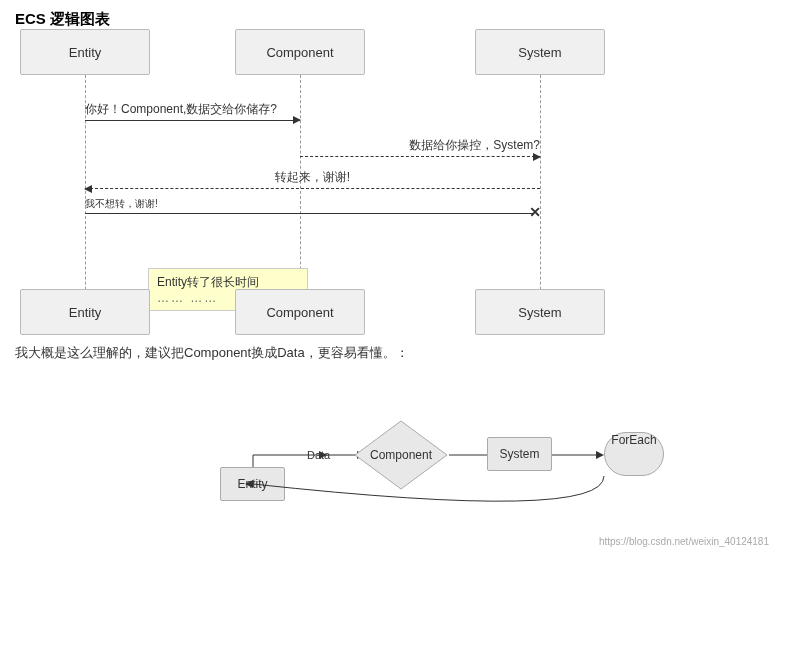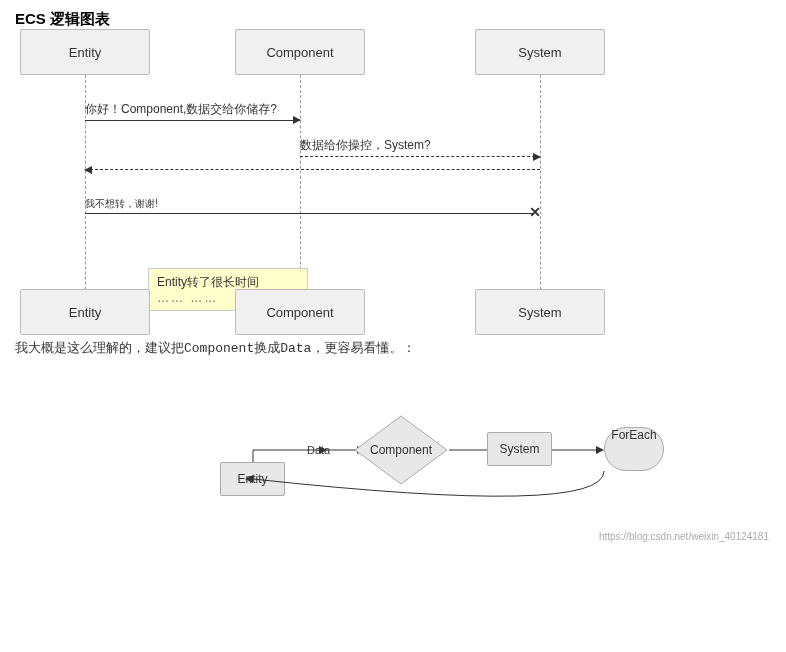--- a/index.html
+++ b/index.html
@@ -57,24 +57,24 @@
       padding: 5px 8px;
       font-size: 12px;
       color: #333;
     }
     .note-box .dots {
       color: #666;
       letter-spacing: 2px;
     }
     
     .bottom-desc {
+      margin-top: 5px;
       font-size: 13px;
       color: #333;
       margin-bottom: 15px;
-      font-family: Liberation Mono, monospace;
     }
     
     .flow-diagram {
       position: relative;
       width: 100%;
       height: 160px;
     }
     
     .flow-rect {
       position: absolute;
@@ -152,27 +152,28 @@
     <div class="lifeline" style="left:525px;"></div>
 
     <div style="position:absolute; top:72px; left:70px; width:215px;">
       <div style="font-size:12px; color:#333; white-space:nowrap; margin-bottom:2px;">你好！Component,数据交给你储存?</div>
       <div style="position:relative; height:1px; background:#333; width:215px;">
         <div style="position:absolute; right:-1px; top:-4px; border-left:8px solid #333; border-top:4px solid transparent; border-bottom:4px solid transparent;"></div>
       </div>
     </div>
 
     <div style="position:absolute; top:108px; left:285px; width:240px;">
-      <div style="font-size:12px; color:#333; white-space:nowrap; margin-bottom:2px; ">数据给你操控，System?</div>
+      <div style="font-size:12px; color:#333; white-space:nowrap; margin-bottom:2px; text-align:right;">数据给你操控，System?</div>
       <div style="position:relative; height:0px; border-top:1px dashed #333; width:240px;">
         <div style="position:absolute; right:-1px; top:-4px; border-left:8px solid #333; border-top:4px solid transparent; border-bottom:4px solid transparent;"></div>
       </div>
     </div>
 
     <div style="position:absolute; top:140px; left:70px; width:455px;">
+      <div style="font-size:12px; color:#333; white-space:nowrap; margin-bottom:2px; text-align:center;">转起来，谢谢!</div>
       <div style="position:relative; height:0px; border-top:1px dashed #333; width:455px;">
         <div style="position:absolute; left:-1px; top:-4px; border-right:8px solid #333; border-top:4px solid transparent; border-bottom:4px solid transparent;"></div>
       </div>
     </div>
 
     <div style="position:absolute; top:168px; left:70px; width:455px;">
       <div style="font-size:10px; color:#333; white-space:nowrap; margin-bottom:2px;">我不想转，谢谢!</div>
       <div style="position:relative; height:1px; background:#333; width:448px;">
         <div style="position:absolute; right:-8px; top:-8px; font-size:14px; font-weight:bold; color:#333; line-height:1;">✕</div>
       </div>

